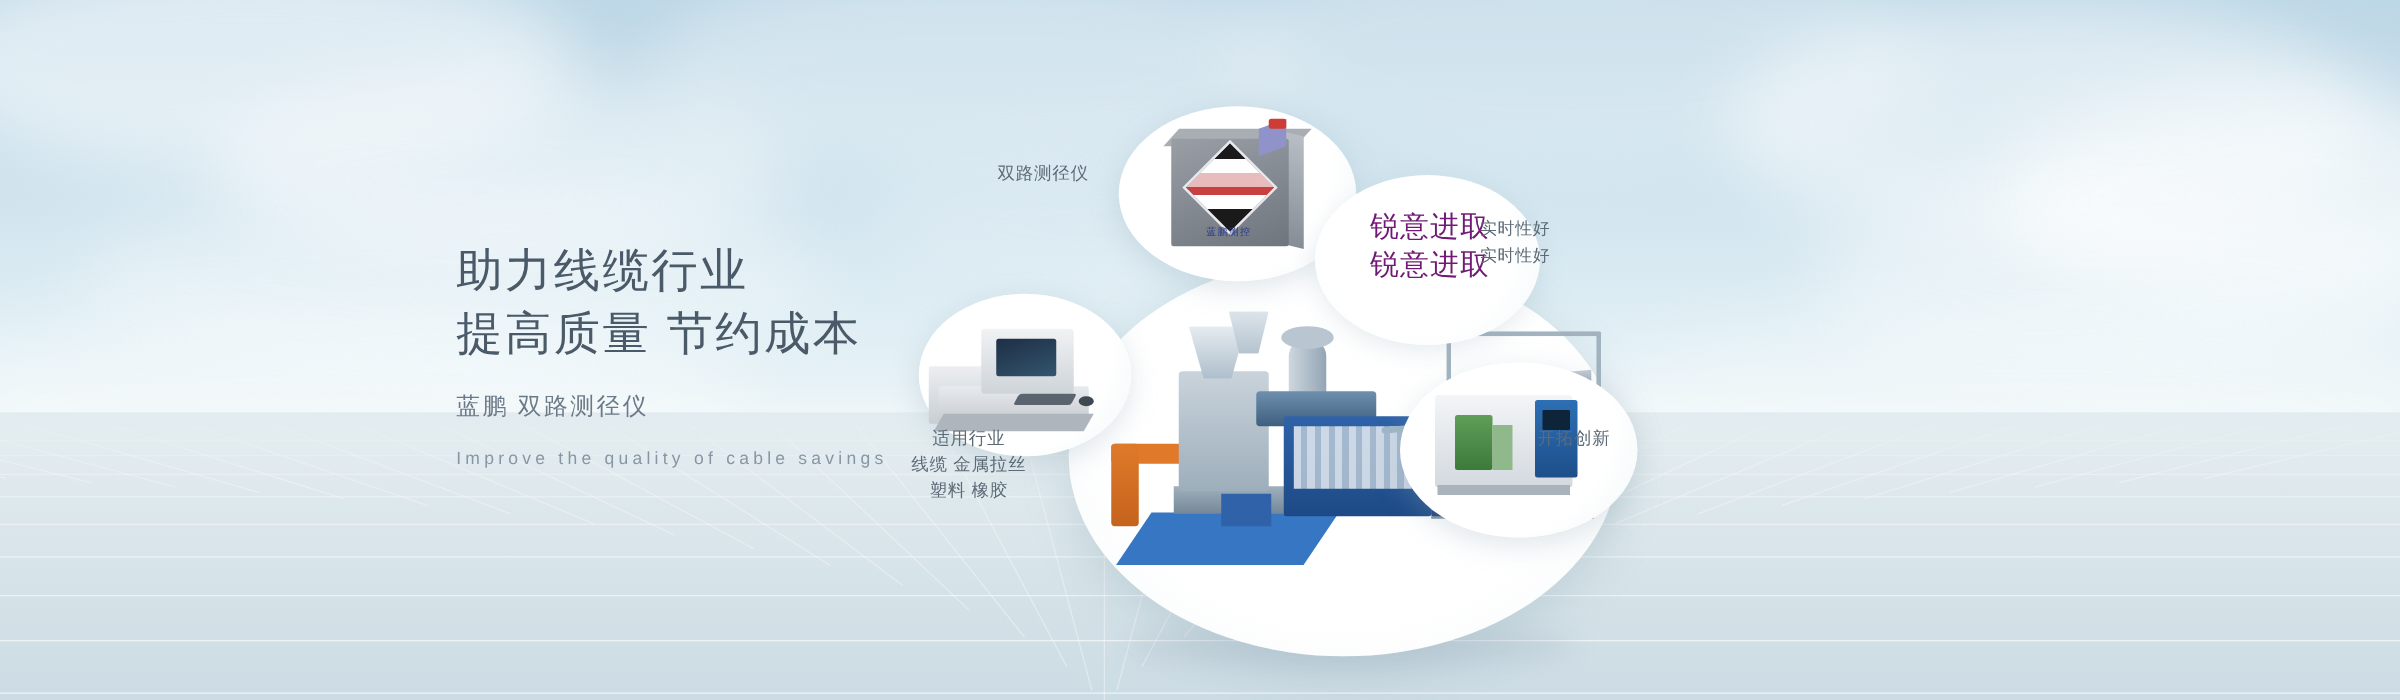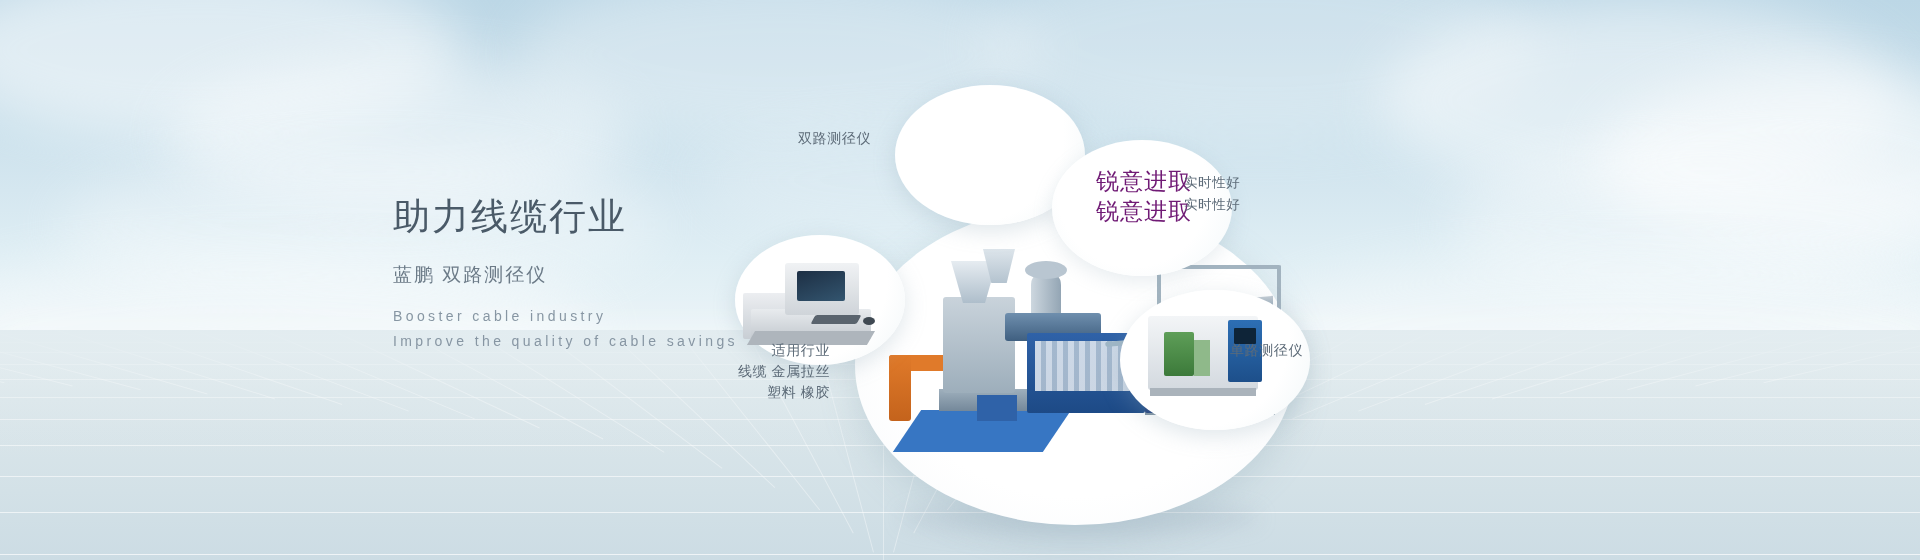--- a/index.html
+++ b/index.html
@@ -58,21 +58,21 @@
   }
   .grid-h{position:absolute;left:-200px;right:-200px;height:1px;background:rgba(255,255,255,.85);}
   .grid-v{position:absolute;top:0;bottom:0;width:1px;background:rgba(255,255,255,.7);
           transform-origin:top center;}
   .ground-fade{
     position:absolute;left:0;right:0;bottom:0;height:230px;
     background:linear-gradient(to bottom,rgba(226,236,240,.95) 0%,rgba(226,236,240,.25) 22%,rgba(226,236,240,0) 55%);
   }
 
   
-  .headline{position:absolute;left:365px;top:192px;width:560px;margin-left:28px;}
+  .headline{position:absolute;left:365px;top:192px;width:560px;}
   .h-line{
     font-size:37px;line-height:50px;color:#4a5a68;letter-spacing:2px;
     font-weight:400;white-space:nowrap;
   }
   .sub-cn{
     margin-top:20px;font-size:19px;color:#6b7a87;letter-spacing:2px;white-space:nowrap;
   }
   .sub-en{
     margin-top:16px;font-size:14px;color:#8796a3;letter-spacing:3.4px;
     line-height:25px;white-space:nowrap;
@@ -103,21 +103,21 @@
     background:radial-gradient(circle at 45% 38%,#ffffff 58%,#f8fbfc 80%,#eff5f8 100%);
     box-shadow:0 6px 20px rgba(140,165,180,.20);}
 
   
   .dash{position:absolute;left:0;top:0;width:1220px;height:560px;overflow:visible;}
 
   
   .lbl{position:absolute;color:#5d6b78;font-size:14px;line-height:21px;letter-spacing:.6px;}
   .lbl-dual{left:98px;top:128px;text-align:center;}
   .lbl-single{left:530px;top:340px;}
-  .lbl-industry{left:20px;top:340px;text-align:right;width:110px;}
+  .lbl-industry{left:20px;top:340px;text-align:center;width:110px;}
   .lbl-feature{left:484px;top:172px;line-height:22px;font-size:13.5px;}
 
   .slogan{
     position:absolute;left:374px;top:166px;width:140px;text-align:center;
     color:#701a75;font-size:23px;line-height:30px;letter-spacing:1px;
   }
 
   
   .machine{position:absolute;left:155px;top:205px;width:440px;height:320px;}
   .m{position:absolute;}
@@ -251,23 +251,23 @@
         <div class="grid-v" style="left: 1779.93px; height: 230px; transform: rotate(73.831deg); opacity: 0.55;"></div>
         <div class="grid-v" style="left: 1848.91px; height: 230px; transform: rotate(74.9315deg); opacity: 0.55;"></div>
         <div class="grid-v" style="left: 1917.89px; height: 230px; transform: rotate(75.8946deg); opacity: 0.55;"></div>
         <div class="grid-v" style="left: 1986.87px; height: 230px; transform: rotate(76.7441deg); opacity: 0.55;"></div>
       </div>
   </div>
   <div class="ground-fade"></div>
 
   <div class="headline">
     <div class="h-line">助力线缆行业</div>
+    <div class="h-line">提高质量 节约成本</div>
     <div class="sub-cn">蓝鹏 双路测径仪</div>
     <div class="sub-en">
-      <div>Booster cable industry</div>
       <div>Improve the quality of cable savings</div>
     </div>
   </div>
 
   <div class="comp">
 
     <svg class="dash" viewBox="0 0 1220 560">
       <path d="M 300 170 C 345 205 360 230 372 265" fill="none" stroke="#9aa7b2" stroke-width="1.6" stroke-dasharray="8 7"></path>
       <path d="M 400 150 C 450 160 490 178 520 198" fill="none" stroke="#9aa7b2" stroke-width="1.6" stroke-dasharray="8 7"></path>
       <path d="M 396 178 C 448 190 492 206 524 222" fill="none" stroke="#9aa7b2" stroke-width="1.6" stroke-dasharray="8 7"></path>
@@ -297,20 +297,29 @@
       <div class="m conveyor"></div>
       <div class="m gantry"></div>
       <div class="m post1"></div>
       <div class="m post2"></div>
       <div class="m redbox"></div>
       <div class="m blue-small"></div>
       <div class="m wire"></div>
     </div>
 
     <div class="circ circ-top"></div>
+    <div class="gauge2">
+      <div class="m g2-top"></div>
+      <div class="m g2-side"></div>
+      <div class="m g2-body"></div>
+      <div class="m g2-purple"></div>
+      <div class="m g2-red"></div>
+      <div class="m g2-dia"></div>
+      <div class="m g2-logo">蓝鹏测控</div>
+    </div>
 
     <div class="circ circ-left"></div>
     <div class="console">
       <div class="m cs-side"></div>
       <div class="m cs-desk"></div>
       <div class="m cs-desk2"></div>
       <div class="m cs-tower"></div>
       <div class="m cs-screen"></div>
       <div class="m cs-kbd"></div>
       <div class="m cs-mouse"></div>
@@ -326,21 +335,21 @@
       <div class="m g1-foot"></div>
     </div>
 
     <div class="circ circ-text"></div>
     <div class="slogan">
       <div>锐意进取</div>
       <div>锐意进取</div>
     </div>
 
     <div class="lbl lbl-dual">双路测径仪</div>
-    <div class="lbl lbl-single">单路测径仪</div>
+    <div class="lbl lbl-single">开拓创新</div>
     <div class="lbl lbl-feature">
       <div>实时性好</div>
       <div>实时性好</div>
     </div>
     <div class="lbl lbl-industry">
       <div>适用行业</div>
       <div>线缆 金属拉丝</div>
       <div>塑料 橡胶</div>
     </div>
 

